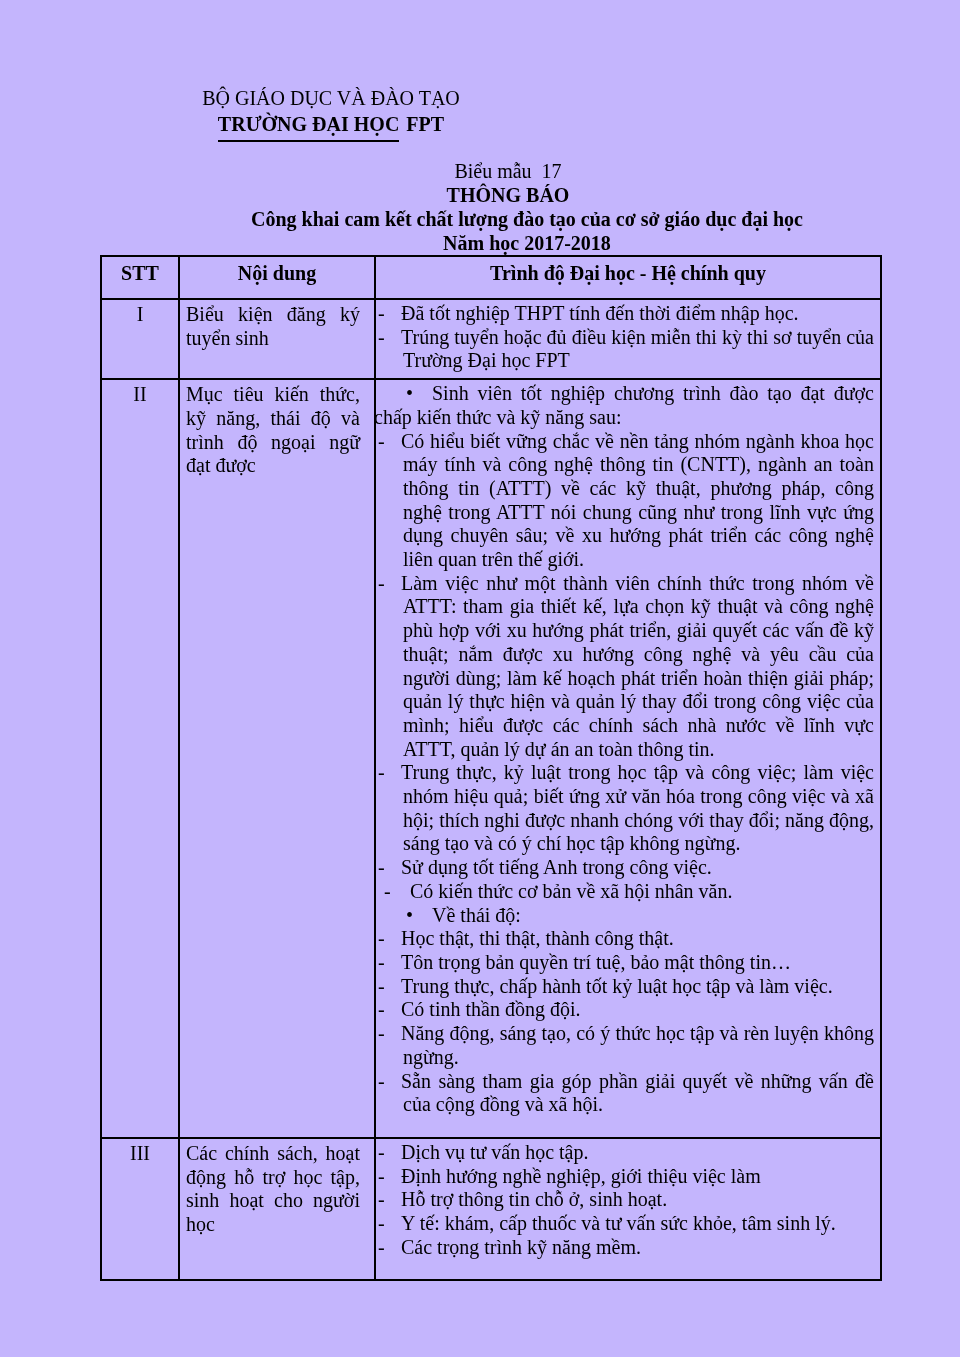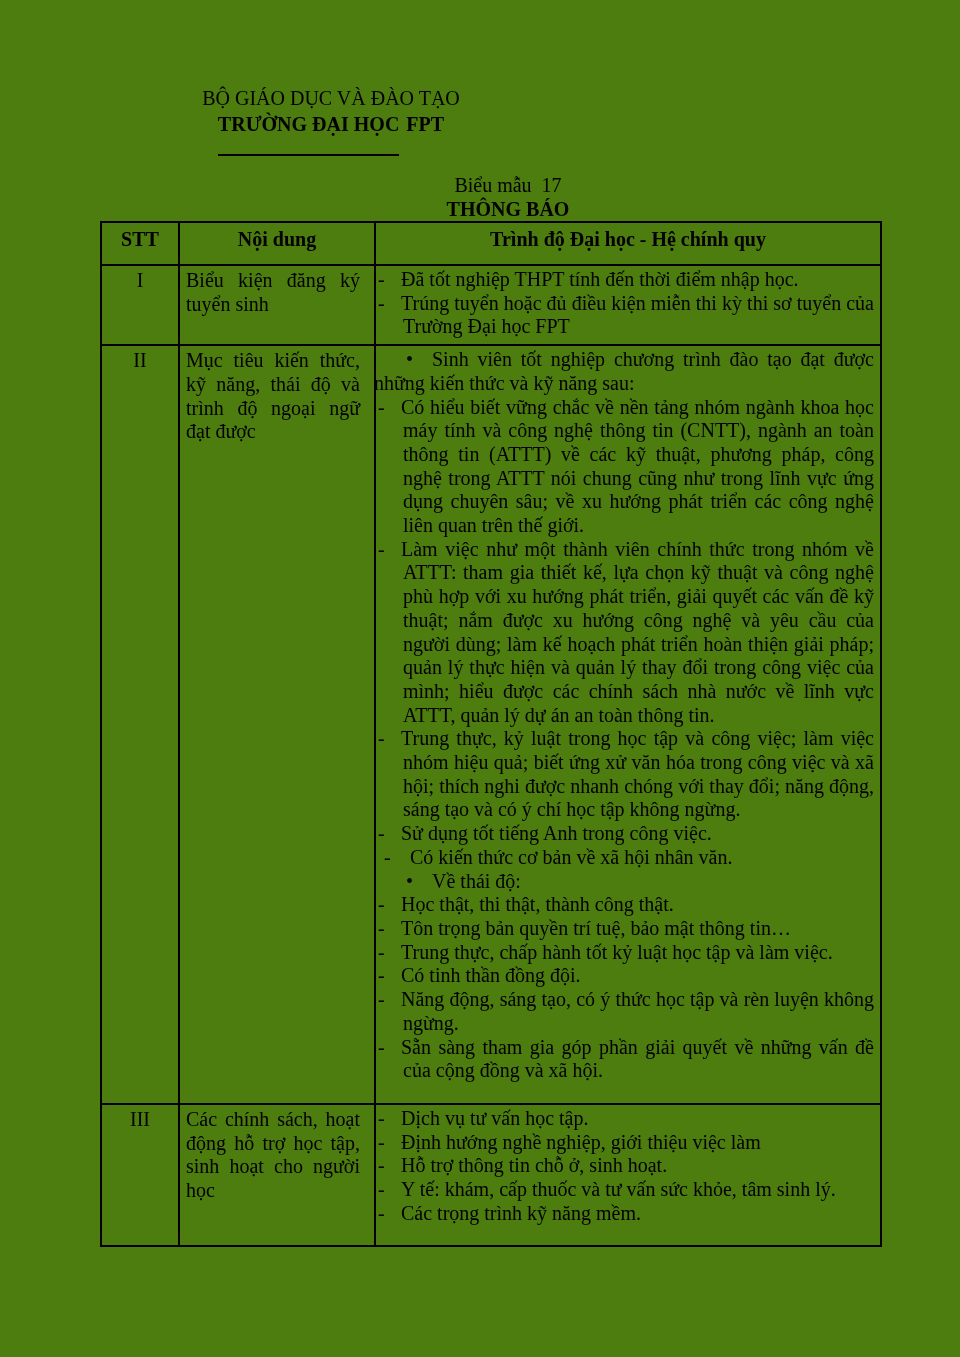--- a/index.html
+++ b/index.html
@@ -1,30 +1,30 @@
 <!DOCTYPE html>
 <html><head>
 <meta charset="utf-8">
 <style>
   html,body{margin:0;padding:0;background:#ffffff;}
   .page{
     position:relative;
     width:960px;height:1357px;
-    background:#4d7c0f;
+    background:#c4b5fd;
     color:#000;
     font-family:"Liberation Serif","DejaVu Serif",serif;
     font-size:20px;
     box-sizing:border-box;
     padding-top:86px;
     overflow:hidden;
   }
   
   .org{margin-left:148px;width:366px;text-align:center;line-height:25px;}
   .org-line2{font-weight:bold;margin-top:1px;}
-  .uline{display:inline-block;border-bottom:2px solid #000;padding-bottom:17px;}
+  .uline{display:inline-block;border-bottom:2px solid #000;padding-bottom:3px;}
   .suffix{margin-left:7px;}
   
   .h{line-height:24px;text-align:center;}
   .center-a{padding-left:48px;margin-left:8px;}
   .center-b{padding-left:94px;}
   .center-c{padding-left:74px;}
   .bold{font-weight:bold;}
   .form-number{margin-top:17px;white-space:pre;}
   .program-title{margin-top:29px;line-height:22px;margin-bottom:3px;}
   
@@ -67,20 +67,22 @@
 
 <div class="page">
 
   <div class="org">
     <div class="org-line1">BỘ GIÁO DỤC VÀ ĐÀO TẠO</div>
     <div class="org-line2"><span class="uline">TRƯỜNG ĐẠI HỌC</span><span class="suffix">FPT</span></div>
   </div>
 
   <div class="h center-a form-number">Biểu mẫu  17</div>
   <div class="h center-a bold">THÔNG BÁO</div>
+  <div class="h center-b bold">Công khai cam kết chất lượng đào tạo của cơ sở giáo dục đại học</div>
+  <div class="h center-b bold">Năm học 2017-2018</div>
 
 
   <table class="doc">
     <colgroup>
       <col style="width:78px">
       <col style="width:196px">
       <col style="width:506px">
     </colgroup>
     <thead>
       <tr>
@@ -97,21 +99,21 @@
         <td class="content">
           <div class="item d"><span class="marker">-</span><span>Đã tốt nghiệp THPT tính đến thời điểm nhập học.</span></div>
           <div class="item d"><span class="marker">-</span><span>Trúng tuyển hoặc đủ điều kiện miễn thi kỳ thi sơ tuyển của Trường Đại học FPT</span></div>
         </td>
       </tr>
 
       <tr>
         <td class="stt">II</td>
         <td class="topic">Mục tiêu kiến thức, kỹ năng, thái độ và trình độ ngoại ngữ đạt được</td>
         <td class="content">
-          <div class="item b"><span class="marker">•</span><span>Sinh viên tốt nghiệp chương trình đào tạo đạt được những kiến thức và kỹ năng sau:</span></div>
+          <div class="item b"><span class="marker">•</span><span>Sinh viên tốt nghiệp chương trình đào tạo đạt được chấp kiến thức và kỹ năng sau:</span></div>
           <div class="item d"><span class="marker">-</span><span>Có hiểu biết vững chắc về nền tảng nhóm ngành khoa học máy tính và công nghệ thông tin (CNTT), ngành an toàn thông tin (ATTT) về các kỹ thuật, phương pháp, công nghệ trong ATTT nói chung cũng như trong lĩnh vực ứng dụng chuyên sâu; về xu hướng phát triển các công nghệ liên quan trên thế giới.</span></div>
           <div class="item d"><span class="marker">-</span><span>Làm việc như một thành viên chính thức trong nhóm về ATTT: tham gia thiết kế, lựa chọn kỹ thuật và công nghệ phù hợp với xu hướng phát triển, giải quyết các vấn đề kỹ thuật; nắm được xu hướng công nghệ và yêu cầu của người dùng; làm kế hoạch phát triển hoàn thiện giải pháp; quản lý thực hiện và quản lý thay đổi trong công việc của mình; hiểu được các chính sách nhà nước về lĩnh vực ATTT, quản lý dự án an toàn thông tin.</span></div>
           <div class="item d"><span class="marker">-</span><span>Trung thực, kỷ luật trong học tập và công việc; làm việc nhóm hiệu quả; biết ứng xử văn hóa trong công việc và xã hội; thích nghi được nhanh chóng với thay đổi; năng động, sáng tạo và có ý chí học tập không ngừng.</span></div>
           <div class="item d"><span class="marker">-</span><span>Sử dụng tốt tiếng Anh trong công việc.</span></div>
           <div class="item d shift"><span class="marker">-</span><span>Có kiến thức cơ bản về xã hội nhân văn.</span></div>
           <div class="item b"><span class="marker">•</span><span>Về thái độ:</span></div>
           <div class="item d"><span class="marker">-</span><span>Học thật, thi thật, thành công thật.</span></div>
           <div class="item d"><span class="marker">-</span><span>Tôn trọng bản quyền trí tuệ, bảo mật thông tin…</span></div>
           <div class="item d"><span class="marker">-</span><span>Trung thực, chấp hành tốt kỷ luật học tập và làm việc.</span></div>
           <div class="item d"><span class="marker">-</span><span>Có tinh thần đồng đội.</span></div>

